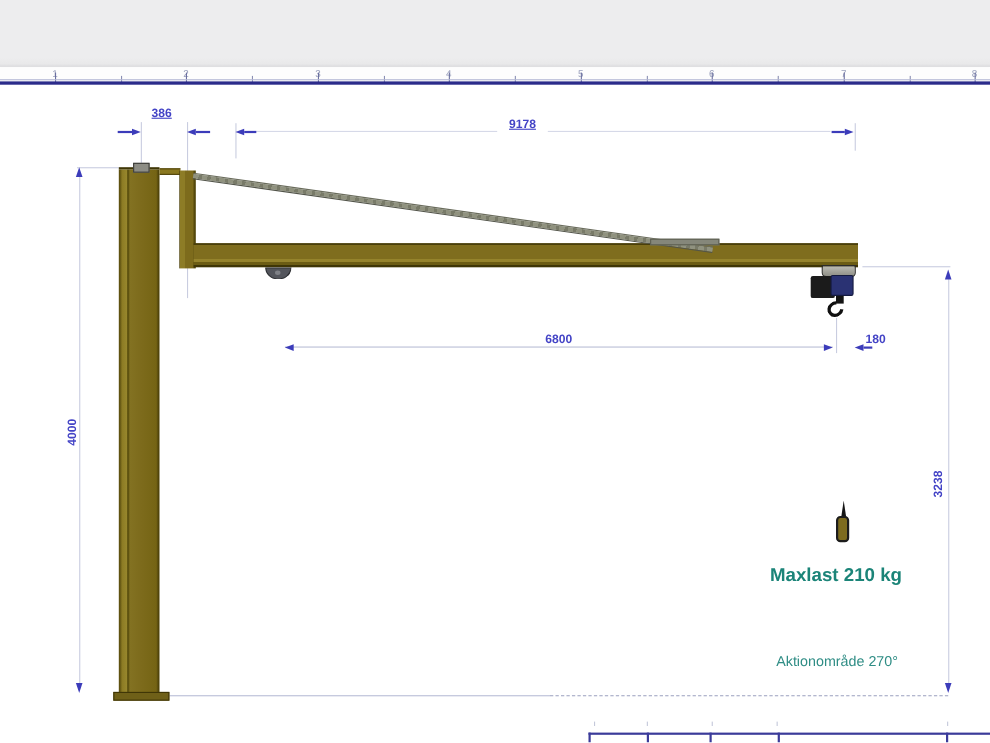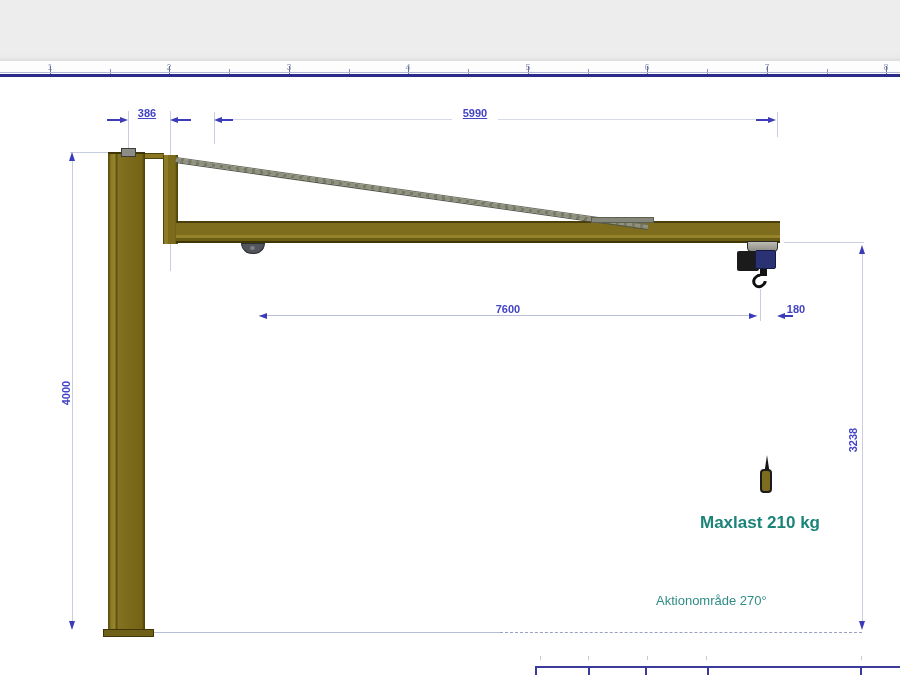--- a/index.html
+++ b/index.html
@@ -55,21 +55,21 @@
   .rot{transform:rotate(-90deg);}
   .ah{width:0;height:0;}
   .ah-r{border-top:3px solid transparent;border-bottom:3px solid transparent;border-left:8px solid #3c3cba;}
   .ah-l{border-top:3px solid transparent;border-bottom:3px solid transparent;border-right:8px solid #3c3cba;}
   .ah-u{border-left:3px solid transparent;border-right:3px solid transparent;border-bottom:9px solid #3c3cba;}
   .ah-d{border-left:3px solid transparent;border-right:3px solid transparent;border-top:9px solid #3c3cba;}
   .grounddash{border-top:1px dashed #9aa0bf;}
 
   
   .maxlast{left:655px;top:513px;width:210px;text-align:center;font-weight:bold;font-size:17px;color:#1b8478;}
-  .aktion{left:656px;top:593px;width:210px;font-size:13px;color:#2f8d85;}
+  .aktion{left:656px;top:593px;width:210px;text-align:center;font-size:13px;color:#2f8d85;}
 
   
   .tb-h{left:535px;top:666px;width:365px;height:2px;background:#3b3b9a;}
   .tb-v{top:666px;width:2px;height:9px;background:#3b3b9a;}
   .tb-tick{top:656px;width:1px;height:4px;background:#c4c8da;}
 </style>
 </head>
 <body>
 
 <div class="abs" style="left:0;top:77px;width:900px;height:598px;"></div>
@@ -132,35 +132,35 @@
 <div class="abs chainbit"></div>
 <div class="abs hook"></div>
 
 <div class="abs pendant-tip"></div>
 <div class="abs pendant-body"></div>
 
 <div class="abs dimtail" style="left:107px;top:119px;width:13px;height:2px;"></div>
 <div class="abs ah ah-r" style="left:120px;top:117px;"></div>
 <div class="abs ah ah-l" style="left:170px;top:117px;"></div>
 <div class="abs dimtail" style="left:178px;top:119px;width:13px;height:2px;"></div>
-<div class="abs dimtext ul" style="left:128px;top:107px;width:38px;">386</div>
+<div class="abs dimtext ul" style="left:128px;top:97px;width:38px;">386</div>
 
 <div class="abs dimline-faint" style="left:225px;top:119px;width:227px;height:1px;"></div>
 <div class="abs dimline-faint" style="left:498px;top:119px;width:257px;height:1px;"></div>
 <div class="abs ah ah-l" style="left:214px;top:117px;"></div>
 <div class="abs dimtail" style="left:222px;top:119px;width:11px;height:2px;"></div>
 <div class="abs ah ah-r" style="left:768px;top:117px;"></div>
 <div class="abs dimtail" style="left:756px;top:119px;width:12px;height:2px;"></div>
-<div class="abs dimtext ul" style="left:453px;top:107px;width:44px;">5990</div>
+<div class="abs dimtext ul" style="left:453px;top:107px;width:44px;">9178</div>
 
 <div class="abs dimline" style="left:259px;top:315px;width:498px;height:1px;"></div>
 <div class="abs extline" style="left:760px;top:289px;width:1px;height:32px;"></div>
 <div class="abs ah ah-l" style="left:259px;top:313px;"></div>
 <div class="abs ah ah-r" style="left:749px;top:313px;"></div>
-<div class="abs dimtext" style="left:486px;top:303px;width:44px;">7600</div>
+<div class="abs dimtext" style="left:486px;top:303px;width:44px;">6800</div>
 
 <div class="abs ah ah-l" style="left:777px;top:313px;"></div>
 <div class="abs dimtail" style="left:785px;top:315px;width:8px;height:2px;"></div>
 <div class="abs dimtext" style="left:781px;top:303px;width:30px;">180</div>
 
 <div class="abs extline" style="left:72px;top:156px;width:1px;height:470px;"></div>
 <div class="abs ah ah-u" style="left:69px;top:152px;"></div>
 <div class="abs ah ah-d" style="left:69px;top:621px;"></div>
 <div class="abs dimtext rot" style="left:50px;top:387px;width:32px;height:12px;">4000</div>
 

